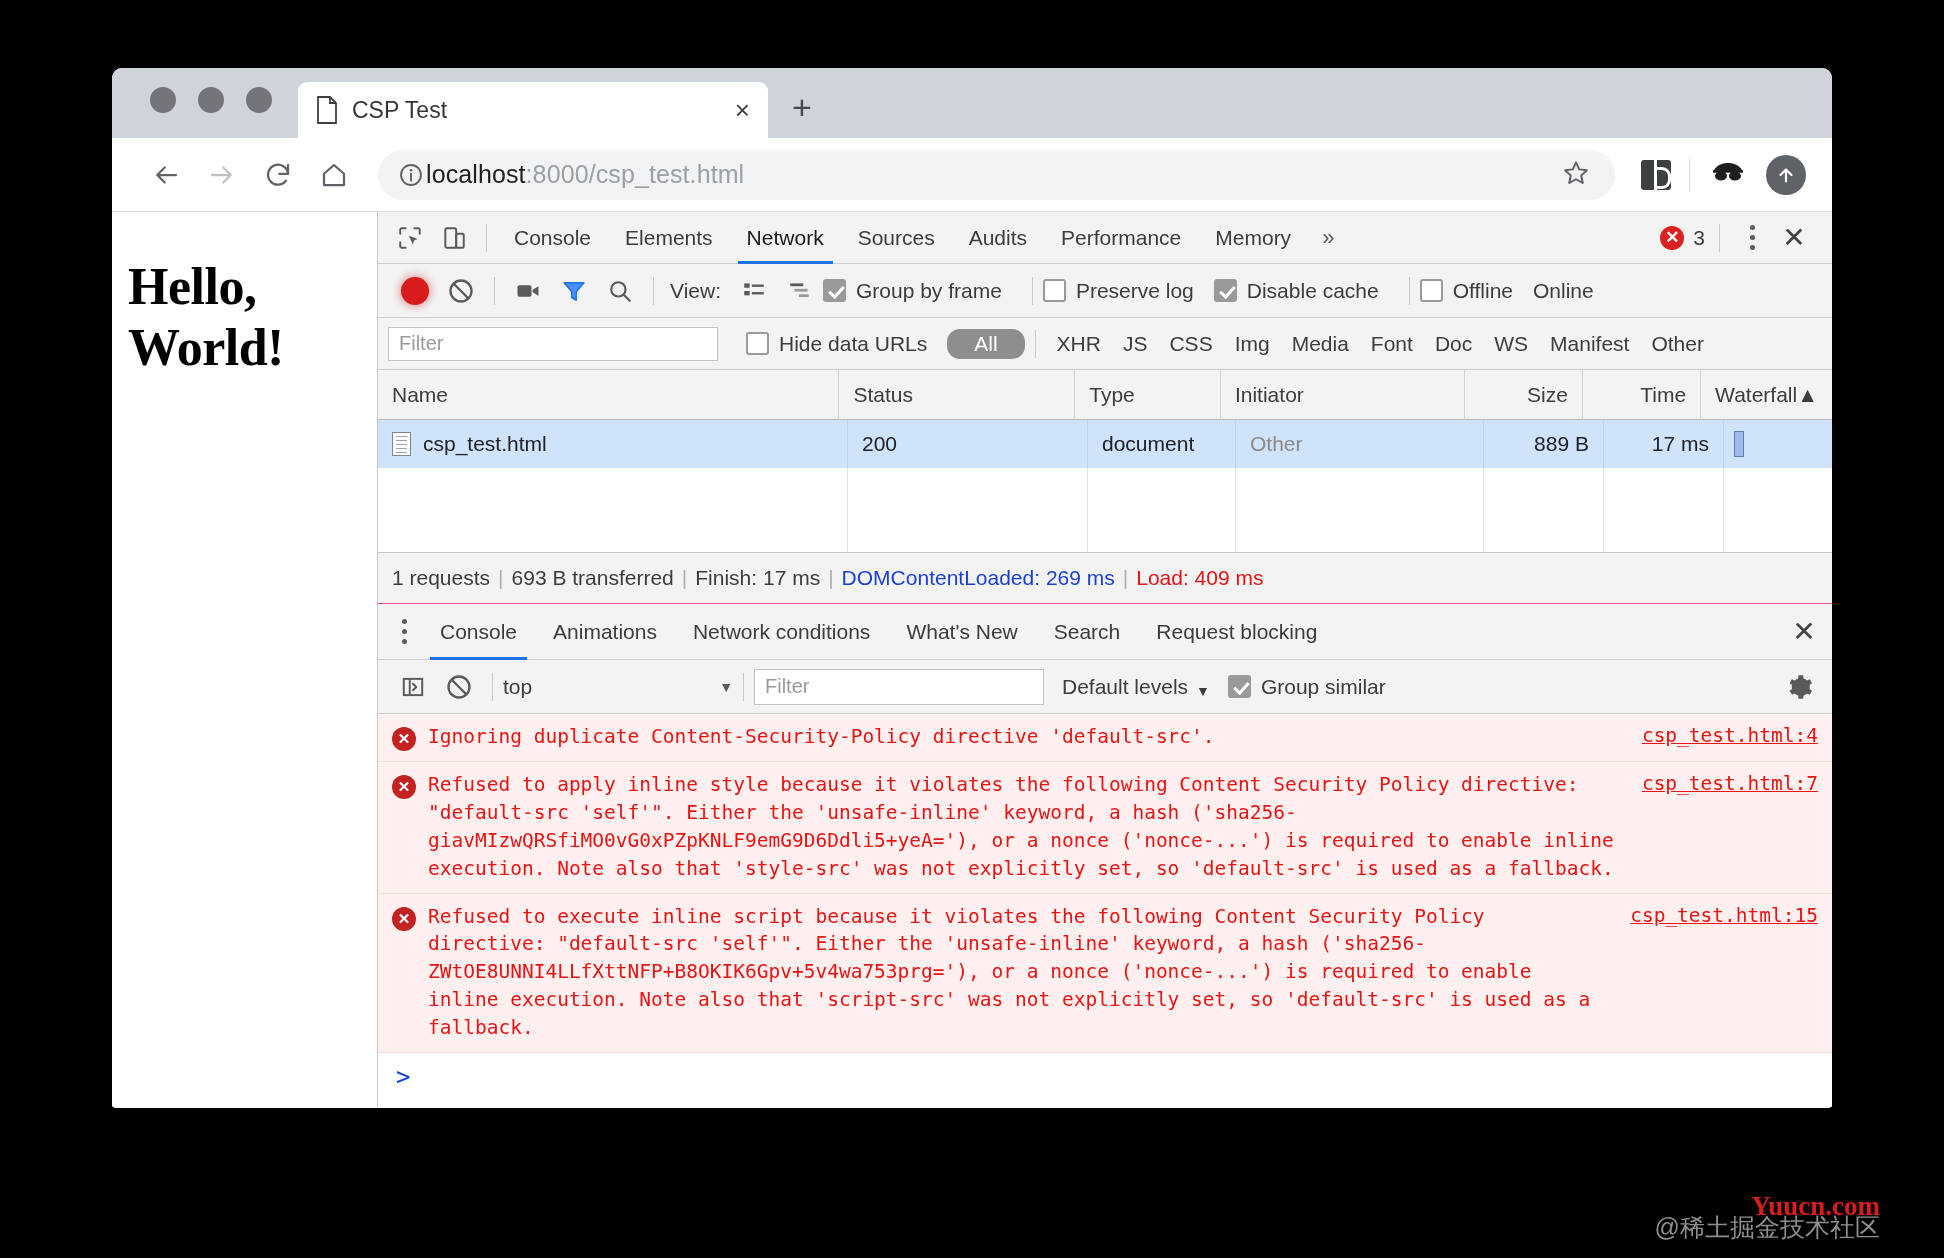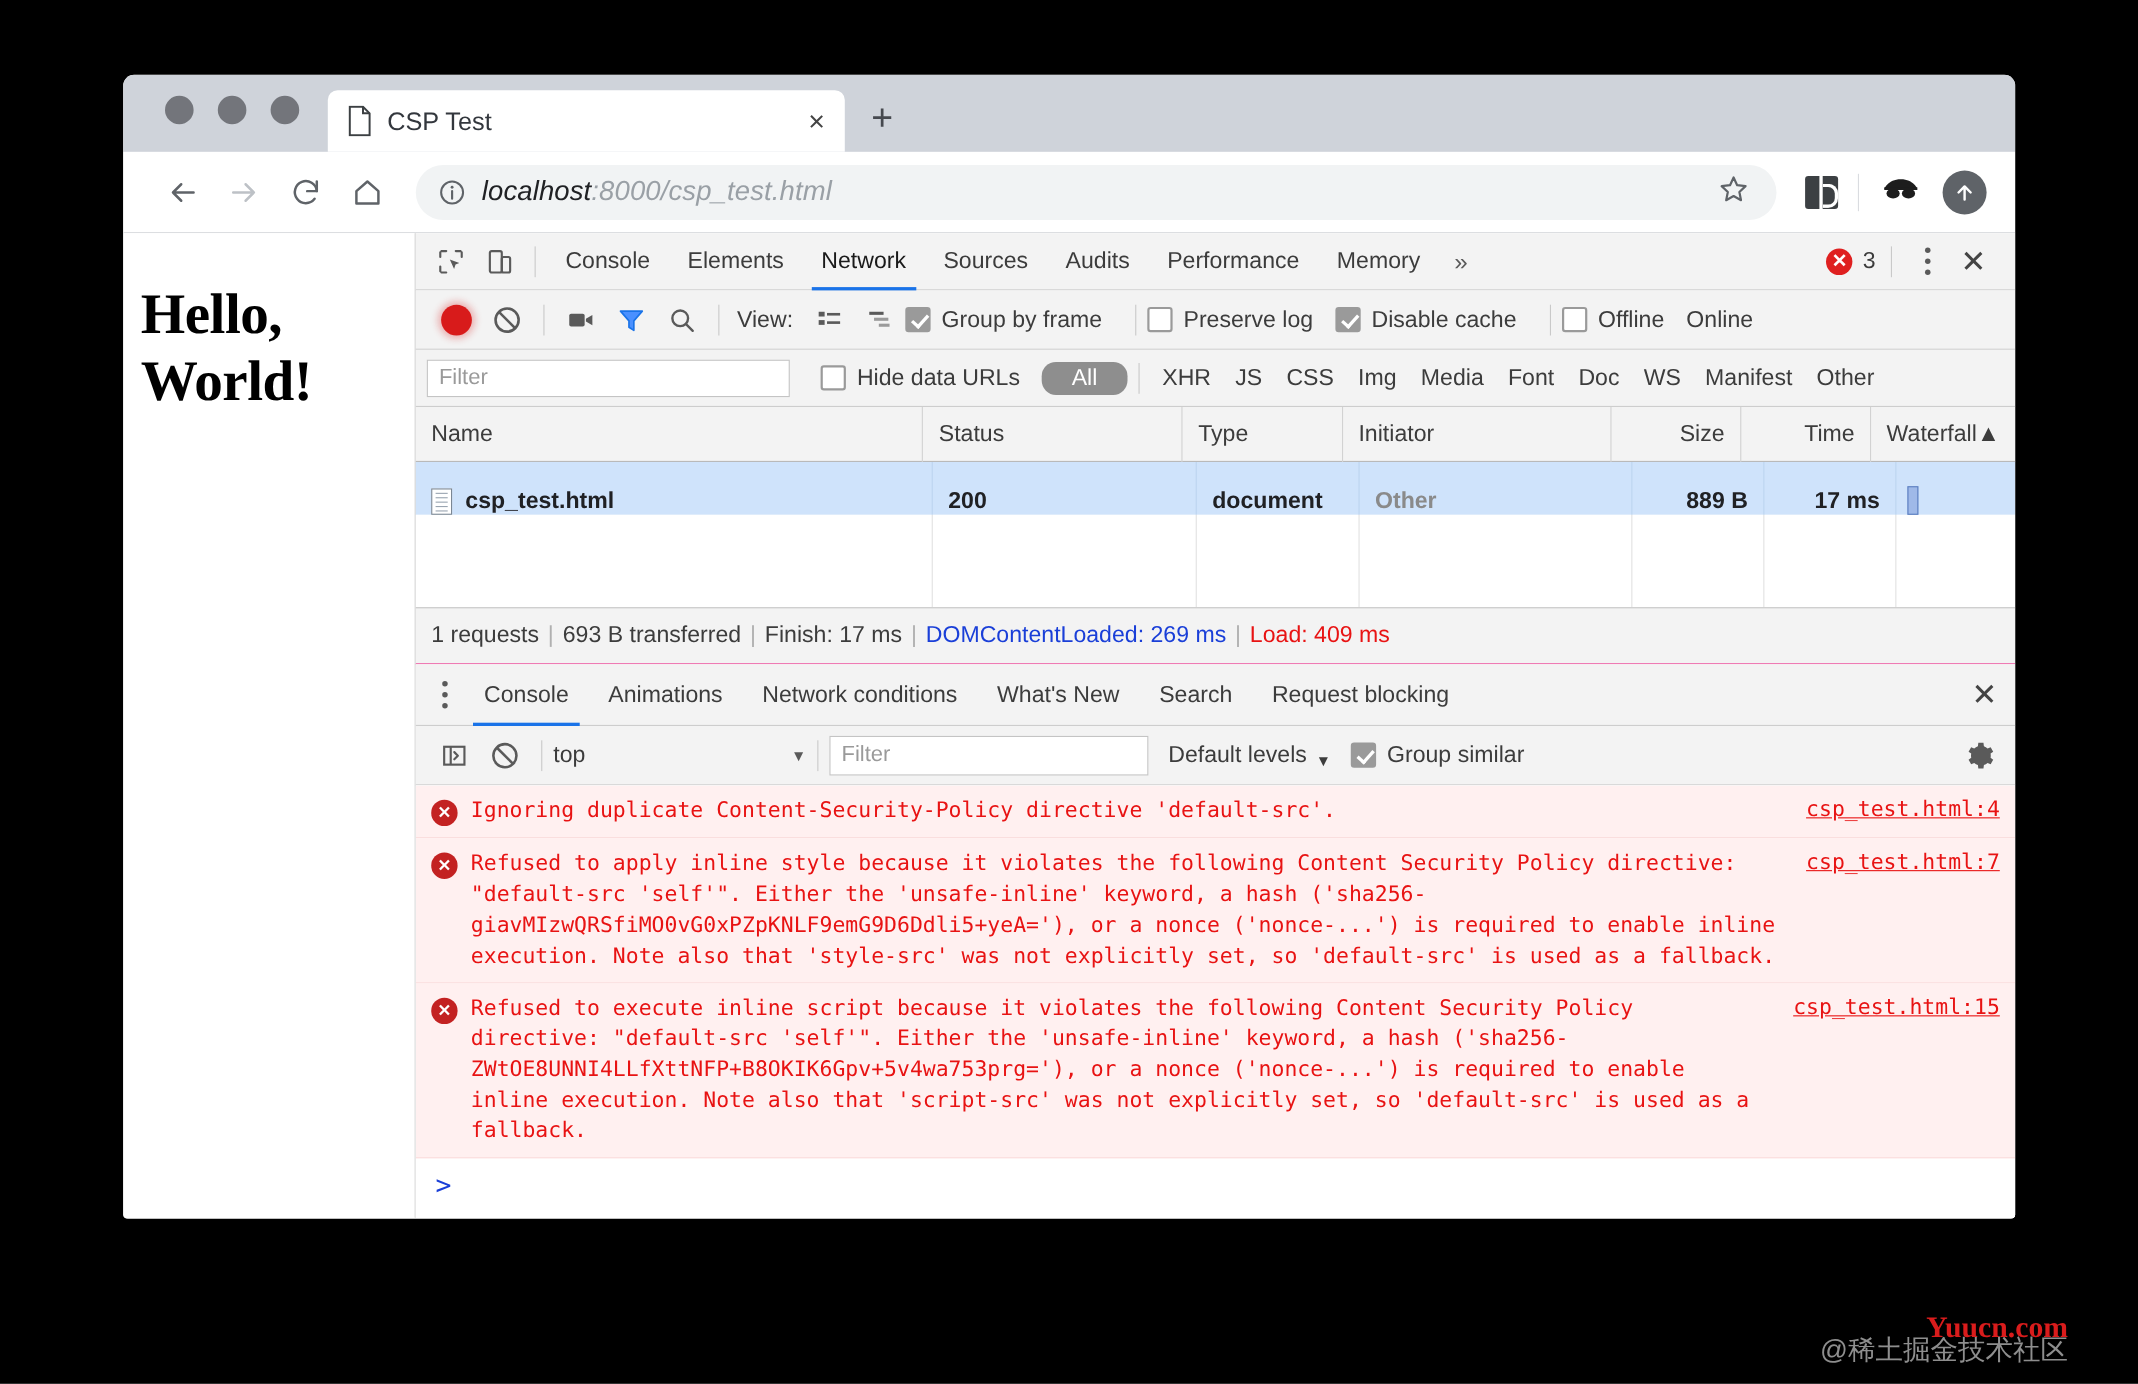--- a/index.html
+++ b/index.html
@@ -44,21 +44,21 @@
     height:74px; background:#fff; display:flex; align-items:center;
     padding:0 26px; gap:0; border-bottom:1px solid #d9dbde;
   }
   .navbtn {
     width:56px; height:56px; display:flex; align-items:center; justify-content:center;
     color:#5f6368; cursor:pointer; flex:none;
   }
   .navbtn.disabled { color:#bdc1c6; }
   .omni {
     flex:1; height:50px; background:#f1f3f4; border-radius:25px;
-    display:flex; align-items:center; padding:0 20px; margin:0 16px; gap:14px;font-style:italic;
+    display:flex; align-items:center; padding:0 20px; margin:0 16px; gap:2px;
   }
   .omni-info { width:26px; height:26px; flex:none; }
   .omni-text { font-size:25px; color:#9aa0a6; letter-spacing:.1px; }
   .omni-text b { color:#202124; font-weight:400; }
   .omni-star { margin-left:auto; width:34px; cursor:pointer; }
   .tb-right { display:flex; align-items:center; gap:18px; padding-left:10px; }
   .ext-icon { width:30px; height:30px; background:#3c4043; border-radius:3px; position:relative; cursor:pointer; }
   .ext-icon::after{content:"";position:absolute;left:13px;top:0;width:3px;height:30px;background:#fff;}
   .ext-icon::before{content:"";position:absolute;left:16px;top:7px;width:11px;height:16px;border:3px solid #fff;border-left:none;border-radius:0 9px 9px 0;}
   .vsep { width:1px; height:34px; background:#dadce0; }
@@ -126,21 +126,21 @@
   .net-table { flex:none; }
   .thead {
     display:flex; height:50px; background:#f3f3f3; border-bottom:1px solid #b9b9b9;
     font-size:21px; color:#3c3c3c; align-items:center;
   }
   .th { padding:0 14px; border-right:1px solid #d2d2d2; height:50px; display:flex; align-items:center; }
   .trow {
     display:flex; height:48px; align-items:center; background:#cfe3fb;
     font-size:21px; color:#202124;
   }
-  .td { padding:0 14px; height:48px; display:flex; align-items:flex-end; border-right:1px solid #bcd4ef;font-weight:bold;}
+  .td { padding:0 14px; height:48px; display:flex; align-items:center; border-right:1px solid #bcd4ef;}
   .c-name { width:470px; }
   .c-status { width:240px; }
   .c-type { width:148px; }
   .c-init { width:248px; }
   .c-size { width:120px; justify-content:flex-end; }
   .c-time { width:120px; justify-content:flex-end; }
   .c-wf { flex:1; }
   .doc-ico { width:19px;height:24px;border:1px solid #7b8794;background:#fff;margin-right:12px;flex:none;position:relative;}
   .doc-ico::after{content:"";position:absolute;left:3px;top:3px;right:3px;height:1px;background:#9aa5b1;box-shadow:0 4px 0 #9aa5b1,0 8px 0 #9aa5b1,0 12px 0 #9aa5b1,0 16px 0 #9aa5b1;}
   .muted { color:#8a8a8a; }

